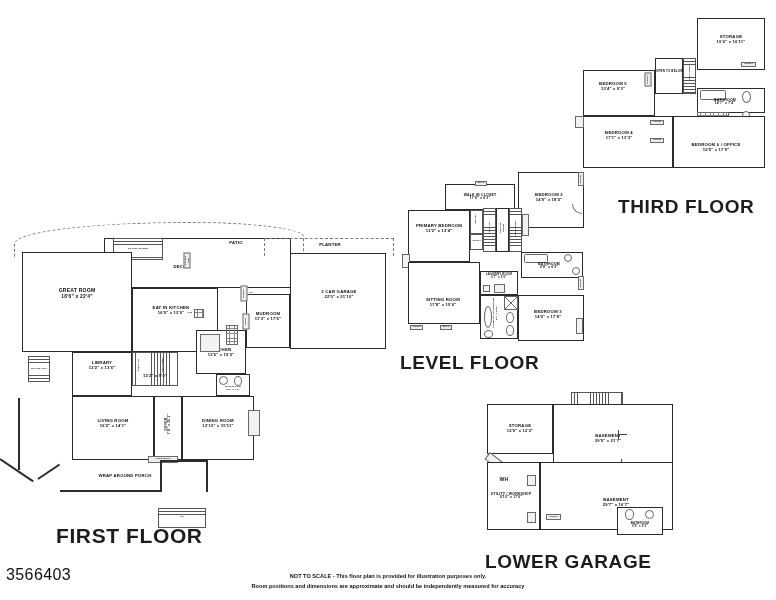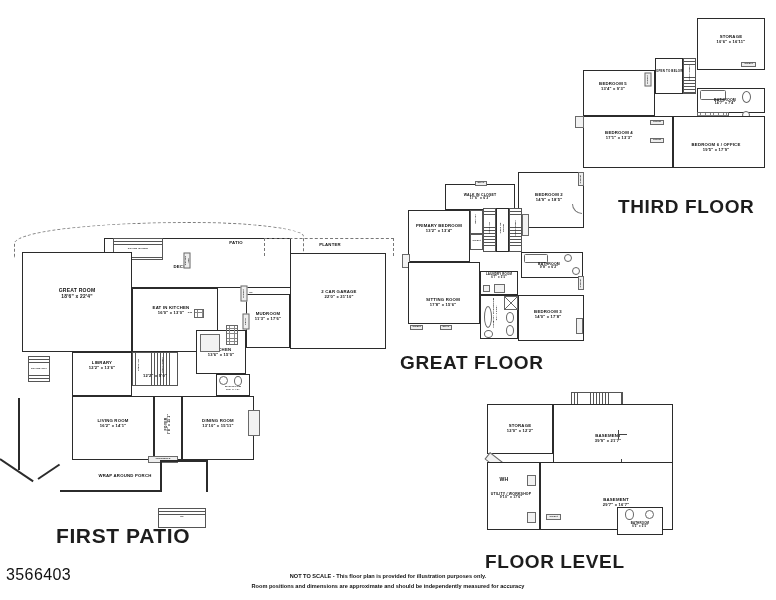--- a/index.html
+++ b/index.html
@@ -199,21 +199,21 @@
     <div class="ovl" style="left:484px;top:330px;width:9px;height:8px;"></div>
 
     <div class="room" style="left:518px;top:295px;width:66px;height:46px;"></div>
     <div class="lbl s8" style="left:520px;top:310px;width:56px;">
       <span class="nm">BEDROOM 3</span>
       <span class="dm">14'0" x 17'8"</span>
     </div>
     <div class="tag rot" style="left:574px;top:280px;width:14px;height:6px;">Closet</div>
     <div class="fill" style="left:576px;top:318px;width:7px;height:16px;"></div>
 
-    <div class="floor-title" style="left:400px;top:352px;font-size:19px;letter-spacing:.6px;">GREAT FLOOR</div>
+    <div class="floor-title" style="left:400px;top:352px;font-size:19px;letter-spacing:.6px;">LEVEL FLOOR</div>
   </div>
 
   <div>
 
     <div class="stairs vert" style="left:571px;top:392px;width:52px;height:26px;"></div>
     <div class="room" style="left:553px;top:404px;width:16px;height:26px;"></div>
     <div class="tag nb" style="left:553px;top:412px;width:16px;height:8px;">STAIRS (UP)</div>
 
     <div class="room" style="left:487px;top:404px;width:66px;height:50px;"></div>
     <div class="lbl s8" style="left:489px;top:424px;width:62px;">
@@ -249,21 +249,21 @@
     <div class="tag" style="left:546px;top:514px;width:15px;height:6px;">Closet</div>
 
     <div class="room" style="left:617px;top:507px;width:46px;height:28px;"></div>
     <div class="ovl" style="left:625px;top:509px;width:9px;height:11px;"></div>
     <div class="circ" style="left:645px;top:510px;width:9px;height:9px;"></div>
     <div class="lbl s6" style="left:617px;top:522px;width:46px;">
       <span class="nm">BATHROOM</span>
       <span class="dm">6'5" x 5'5"</span>
     </div>
 
-    <div class="floor-title" style="left:485px;top:551px;font-size:19px;letter-spacing:.6px;">FLOOR LEVEL</div>
+    <div class="floor-title" style="left:485px;top:551px;font-size:19px;letter-spacing:.6px;">LOWER GARAGE</div>
   </div>
 
   <div>
 
     <div class="dashed" style="left:14px;top:222px;width:290px;height:36px;border-radius:60% 40% 0 0;border-bottom:none;"></div>
 
     <div class="room" style="left:104px;top:238px;width:187px;height:50px;"></div>
     <div class="lbl s8" style="left:210px;top:241px;width:52px;">
       <span class="nm">PATIO</span>
     </div>
@@ -367,21 +367,21 @@
     <div class="wall" style="left:160px;top:462px;width:2px;height:30px;"></div>
     <div class="wall" style="left:160px;top:460px;width:48px;height:2px;"></div>
     <div class="wall" style="left:206px;top:460px;width:2px;height:32px;"></div>
 
     <div class="stairs" style="left:158px;top:508px;width:48px;height:20px;"></div>
     <div class="tag nb" style="left:162px;top:513px;width:40px;height:8px;">UP</div>
 
     <div class="stairs" style="left:28px;top:356px;width:22px;height:26px;"></div>
     <div class="tag nb" style="left:28px;top:365px;width:22px;height:8px;">STAIRS (UP)</div>
 
-    <div class="floor-title" style="left:56px;top:524px;font-size:21px;letter-spacing:.6px;">FIRST PATIO</div>
+    <div class="floor-title" style="left:56px;top:524px;font-size:21px;letter-spacing:.6px;">FIRST FLOOR</div>
   </div>
 
   <div id="mls">3566403</div>
   <div id="disclaimer">
     <div>NOT TO SCALE - This floor plan is provided for illustration purposes only.</div>
     <div>Room positions and dimensions are approximate and should be independently measured for accuracy</div>
   </div>
 
 </div>
 

